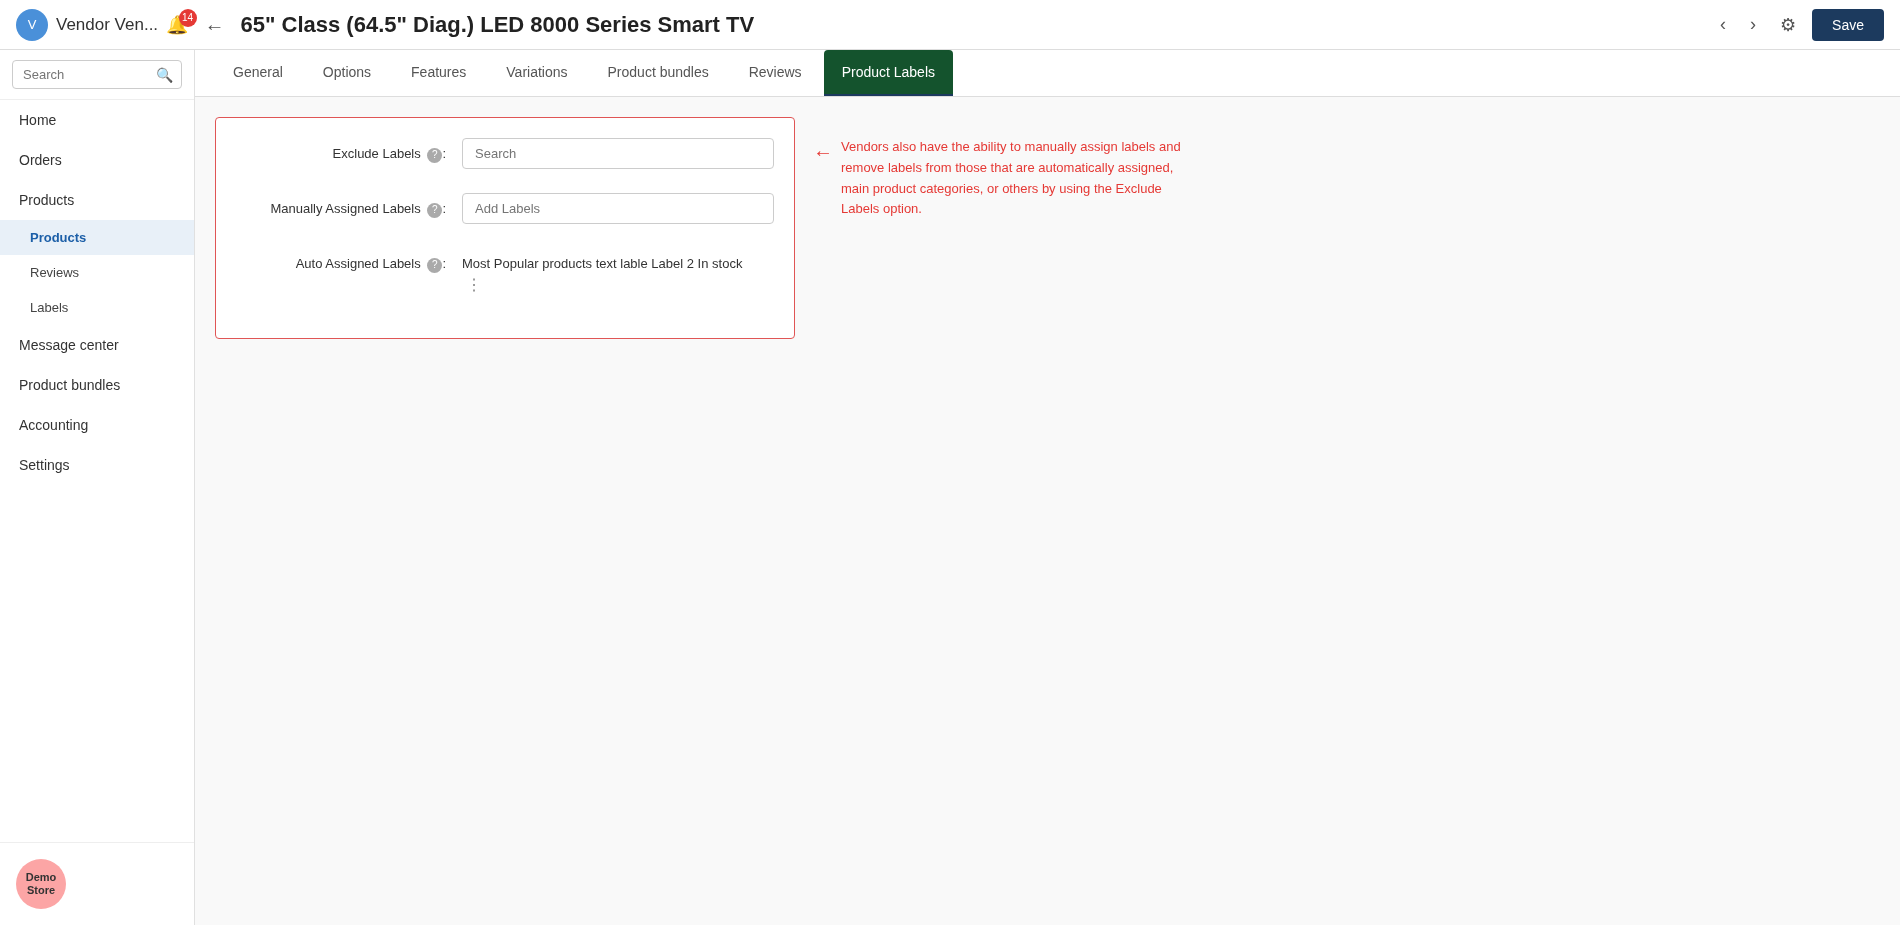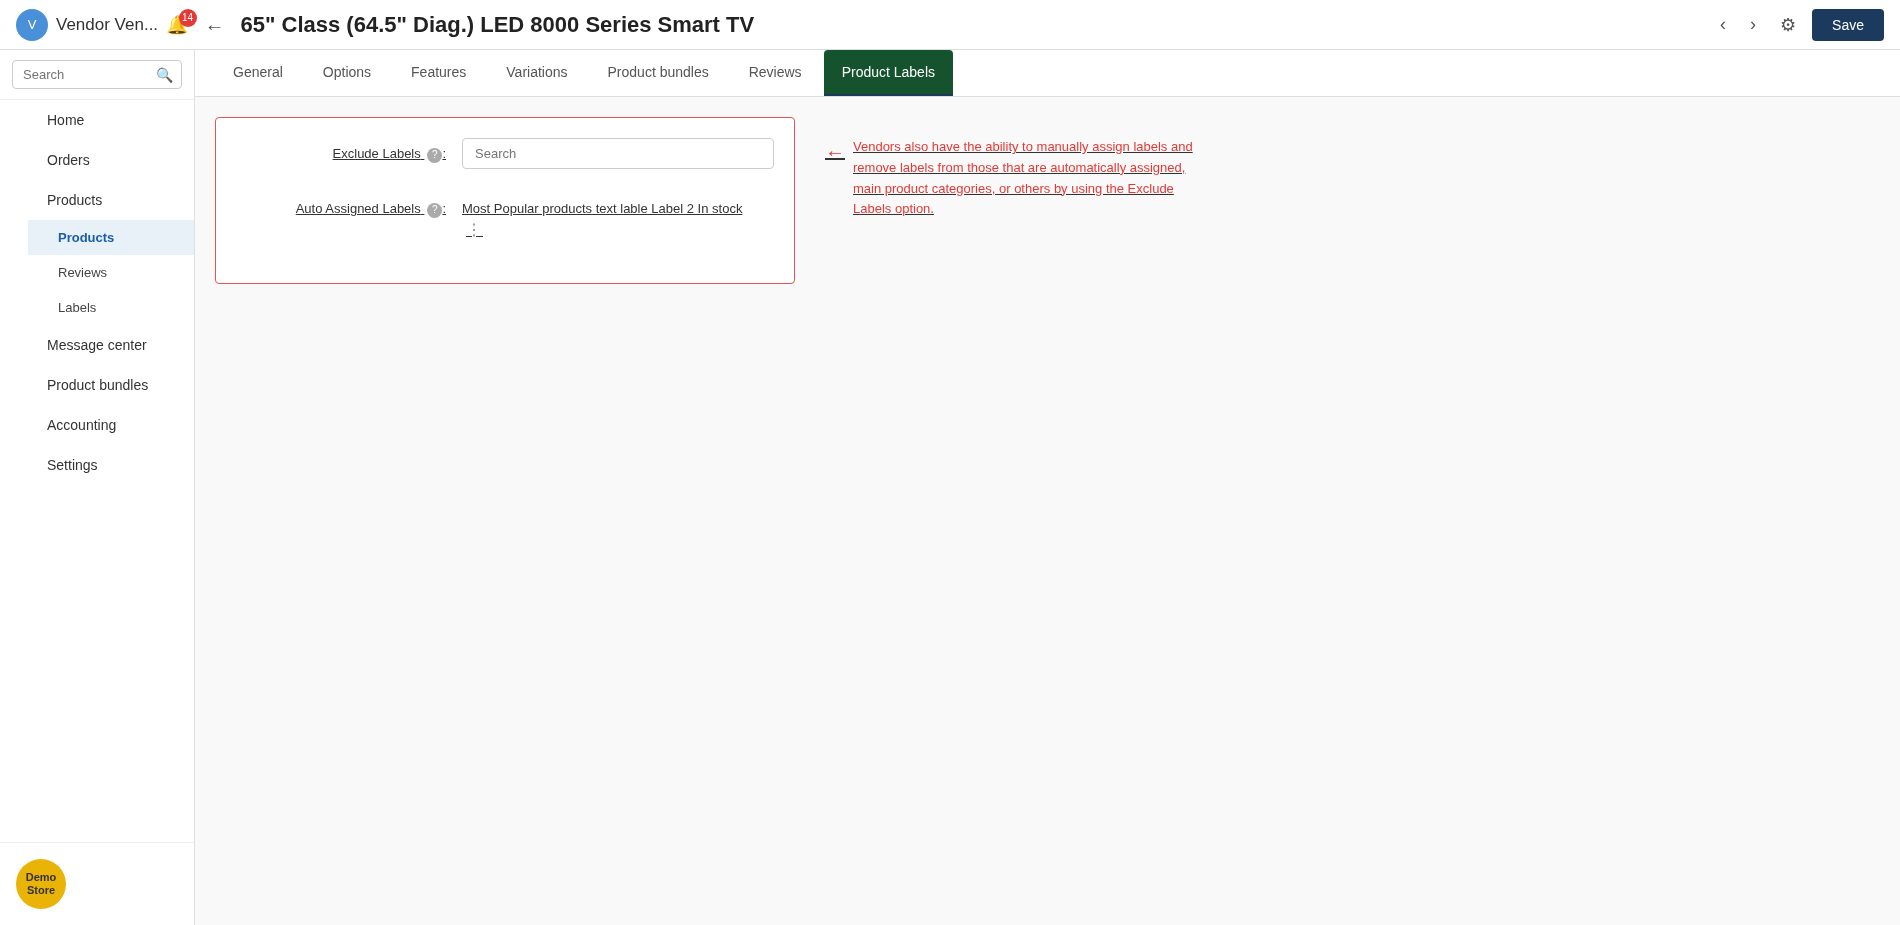--- a/index.html
+++ b/index.html
@@ -98,41 +98,41 @@
       font-size: 13px;
       outline: none;
     }
     .sidebar-search-wrapper {
       position: relative;
     }
     .sidebar-search-icon {
       position: absolute; right: 8px; top: 50%; transform: translateY(-50%);
       color: #888; font-size: 14px;
     }
-    .sidebar-nav { flex: 1; margin-left: 28px; }
+    .sidebar-nav { flex: 1; }
     .sidebar-item {
       padding: 12px 16px;
       font-size: 14px;
       color: #333;
       cursor: pointer;
       border-left: 3px solid transparent;
     }
     .sidebar-sub-item {
       padding: 10px 16px 10px 30px;
       font-size: 13px;
       color: #444;
       cursor: pointer;
     }
     .sidebar-footer {
       padding: 16px;
       border-top: 1px solid #eee;
     }
     .demo-store-circle {
       width: 50px; height: 50px; border-radius: 50%;
-      background: #eab308;
+      background: #fca5a5;
       display: flex; align-items: center; justify-content: center;
       font-size: 11px; font-weight: 600; color: #333;
       text-align: center; line-height: 1.2;
     }
 
     
     .content-area {
       flex: 1;
       overflow-y: auto;
       background: #f9f9f9;
@@ -158,22 +158,21 @@
       background: #14532d;
       color: #fff;
       border-radius: 4px 4px 0 0;
       border-bottom: 2px solid #1c3a5e;
     }
 
     
     .content-body {
       padding: 20px;
       display: flex;
-      gap: 20px;
-      text-decoration: underline;
+      gap: 8px;
     }
 
     
     .form-panel {
       border: 1.5px solid #e05555;
       border-radius: 4px;
       background: #fff;
       width: 580px;
       min-width: 500px;
       padding: 20px 20px;
@@ -364,20 +363,29 @@
         <div class="form-row">
           <div class="form-label">
             <span>Exclude Labels</span>
             <span class="help-icon">?</span>:
           </div>
           <div class="form-field">
             <input class="form-input" type="text" placeholder="Search" style="">
           </div>
         </div>
 
+        <div class="form-row">
+          <div class="form-label">
+            <span>Manually Assigned Labels</span>
+            <span class="help-icon">?</span>:
+          </div>
+          <div class="form-field">
+            <input class="form-input" type="text" placeholder="Add Labels" style="">
+          </div>
+        </div>
 
         <div class="form-row">
           <div class="form-label">
             <span>Auto Assigned Labels</span>
             <span class="help-icon">?</span>:
           </div>
           <div class="form-field">
             <div class="auto-labels-text">Most Popular products text lable Label 2 In stock</div>
             <div class="dots-menu">⋮</div>
           </div>

